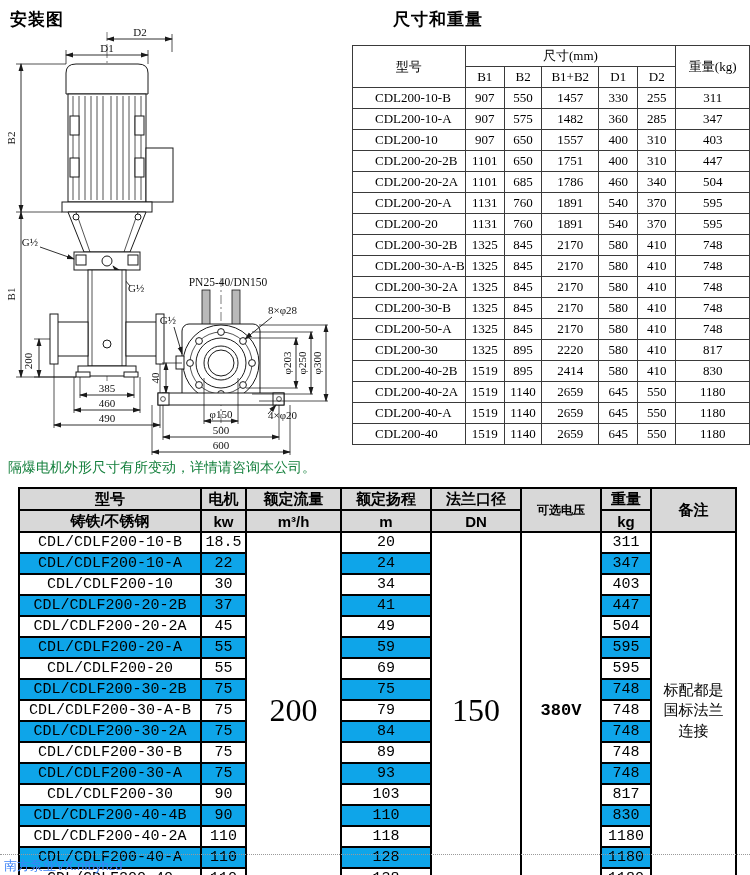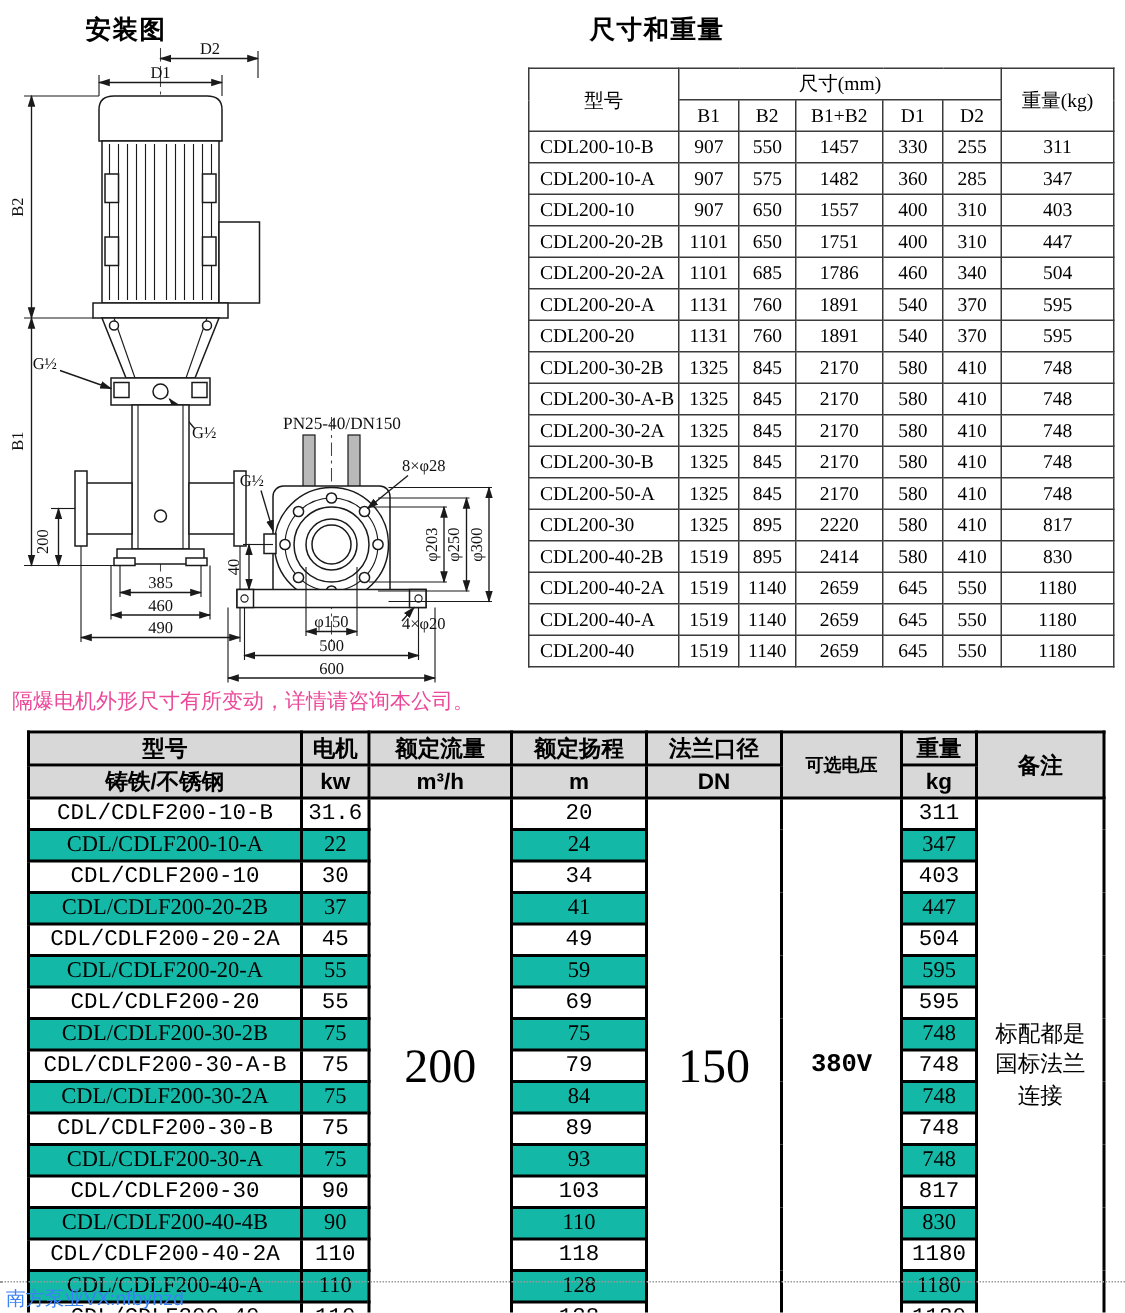--- a/index.html
+++ b/index.html
@@ -4,21 +4,21 @@
 <style>
   html,body{margin:0;padding:0;}
   body{
     width:750px;height:875px;position:relative;background:#fff;
     font-family:"Liberation Sans",sans-serif;color:#000;overflow:hidden;
   }
   .title{
     position:absolute;font-size:17px;font-weight:bold;
     font-family:"Liberation Sans",sans-serif;letter-spacing:1px;
   }
-  #install-title{left:10px;top:8px;margin-left:47px;}
+  #install-title{left:10px;top:8px;}
   #dims-title{left:348px;top:8px;margin-left:45px;}
 
   
   #diagram{position:absolute;left:6px;top:26px;}
   .thin{stroke:#1a1a1a;stroke-width:.75;fill:none;}
   .cl{stroke:#444;stroke-width:.7;stroke-dasharray:9 3 2 3;fill:none;}
   .wht{fill:#fff;stroke:#1a1a1a;stroke-width:1;}
   .gry{fill:#b9b9b9;stroke:#1a1a1a;stroke-width:.8;}
   .dim{stroke:#1a1a1a;stroke-width:.9;marker-start:url(#arr);marker-end:url(#arr);}
   .lead{stroke:#1a1a1a;stroke-width:.9;marker-end:url(#arr);}
@@ -28,42 +28,42 @@
   
   #size-table{
     position:absolute;left:352px;top:45px;border-collapse:collapse;
     font-family:"Liberation Serif",serif;font-size:13px;table-layout:fixed;
   }
   #size-table td,#size-table th{
     border:1px solid #3a3a3a;padding:0;height:20px;text-align:center;
     font-weight:normal;overflow:hidden;white-space:nowrap;
   }
   #size-table th{height:20px;}
-  #size-table td.model{text-align:left;padding-left:7px;}
+  #size-table td.model{text-align:left;padding-left:22px;}
 
   
-  #note{position:absolute;left:8px;top:459px;font-size:14px;color:#ec4899;}
+  #note{position:absolute;left:8px;top:459px;font-size:14px;color:#15803d;}
   #separator{position:absolute;left:0;top:854px;width:750px;border-top:1px dotted #9a9a9a;}
   #footer{position:absolute;left:4px;top:857px;font-size:13px;color:#3b82f6;}
 
   
   #spec-table{
     position:absolute;left:18px;top:487px;border-collapse:collapse;
     font-family:"Liberation Mono","DejaVu Sans Mono",monospace;
     font-size:15px;table-layout:fixed;
   }
   #spec-table td,#spec-table th{
     border:2px solid #000;padding:0;text-align:center;overflow:hidden;white-space:nowrap;
   }
   #spec-table th{
     background:#d8d8d8;font-family:"Liberation Sans",sans-serif;
     font-weight:bold;font-size:15px;height:20px;
   }
   #spec-table td{height:19px;}
-  #spec-table td.shade{background:#14b8a6;font-family:Liberation Serif, serif;}
+  #spec-table td.shade{background:#0ea5e9;}
   #spec-table td.big{
     font-family:"Liberation Serif",serif;font-size:32px;background:#fff;
   }
   #spec-table td.volt{
     font-weight:bold;font-size:17px;background:#fff;
   }
   #spec-table td.remark{
     font-family:"Liberation Sans",sans-serif;font-size:15px;background:#fff;
     white-space:normal;line-height:1.35;padding:0 9px;
   }
@@ -457,21 +457,21 @@
       <th>kw</th>
       <th>m³/h</th>
       <th>m</th>
       <th>DN</th>
       <th>kg</th>
     </tr>
   </thead>
   <tbody>
       <tr>
         <td>CDL/CDLF200-10-B</td>
-        <td>31.6</td>
+        <td>18.5</td>
         <td class="big" rowspan="17">200</td>
         <td>20</td>
         <td class="big" rowspan="17">150</td>
         <td class="volt" rowspan="17">380V</td>
         <td>311</td>
         <td class="remark" rowspan="17">标配都是国标法兰连接</td>
       </tr>
       <tr>
         <td class="shade">CDL/CDLF200-10-A</td>
         <td class="shade">22</td>

